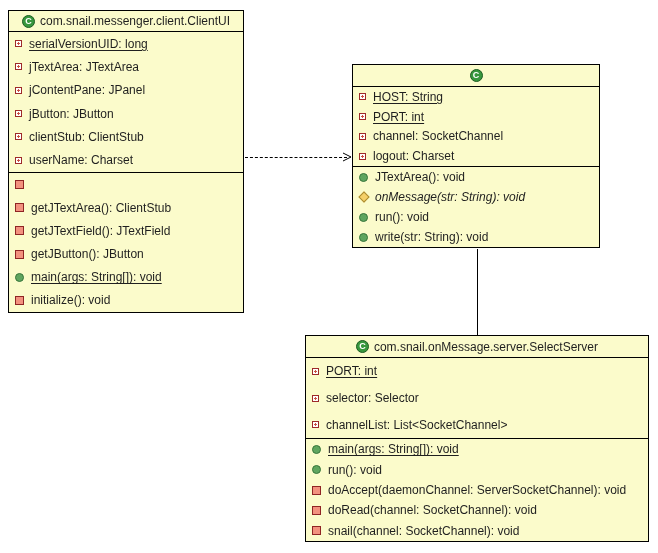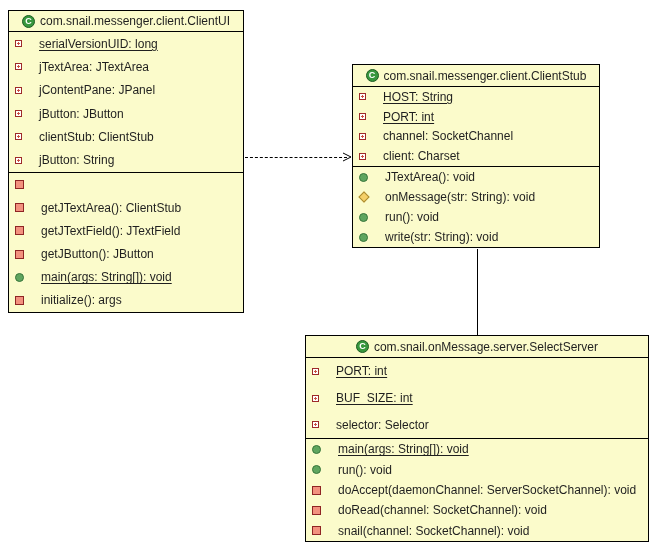--- a/index.html
+++ b/index.html
@@ -56,27 +56,27 @@
   .members {
     display: flex;
     flex-direction: column;
     overflow: hidden;
   }
   .members.fields { border-bottom: 1px solid #000000; }
   .member-row {
     flex: 1 1 0;
     display: flex;
     align-items: center;
-    gap: 17px;
+    gap: 7px;
     padding-left: 6px;
     white-space: nowrap;
     overflow: hidden;
   }
   .member-label.static { text-decoration: underline; text-underline-offset: 2px; }
-  .member-label.italic { }
+  .member-label.italic { font-style: italic; }
 
   .icon { flex: 0 0 auto; display: inline-block; }
   .private-field-icon {
     width: 7px; height: 7px;
     border: 1px solid #9e2a2a;
     background: radial-gradient(circle, #c74b3c 0 28%, #ffffff 34%);
   }
   .private-method-icon {
     width: 9px; height: 9px;
     border: 1px solid #8f2424;
@@ -137,21 +137,21 @@
         <div class="member-row">
           <span class="icon private-field-icon"></span>
           <span class="member-label">jButton: JButton</span>
         </div>
         <div class="member-row">
           <span class="icon private-field-icon"></span>
           <span class="member-label">clientStub: ClientStub</span>
         </div>
         <div class="member-row">
           <span class="icon private-field-icon"></span>
-          <span class="member-label">jButton: String</span>
+          <span class="member-label">userName: Charset</span>
         </div>
       </div>
     <div class="members methods" style="flex:1 1 auto">
         <div class="member-row">
           <span class="icon private-method-icon"></span>
         </div>
         <div class="member-row">
           <span class="icon private-method-icon"></span>
           <span class="member-label">getJTextArea(): ClientStub</span>
         </div>
@@ -162,46 +162,45 @@
         <div class="member-row">
           <span class="icon private-method-icon"></span>
           <span class="member-label">getJButton(): JButton</span>
         </div>
         <div class="member-row">
           <span class="icon public-method-icon"></span>
           <span class="member-label static">main(args: String[]): void</span>
         </div>
         <div class="member-row">
           <span class="icon private-method-icon"></span>
-          <span class="member-label">initialize(): args</span>
+          <span class="member-label">initialize(): void</span>
         </div>
       </div>
   </div>
 
   <div class="class-box box-clientstub">
     <div class="title-bar">
       <span class="class-icon">C</span>
-      <span class="title-label">com.snail.messenger.client.ClientStub</span>
     </div>
     <div class="members fields" style="flex:0 0 80px">
         <div class="member-row">
           <span class="icon private-field-icon"></span>
           <span class="member-label static">HOST: String</span>
         </div>
         <div class="member-row">
           <span class="icon private-field-icon"></span>
           <span class="member-label static">PORT: int</span>
         </div>
         <div class="member-row">
           <span class="icon private-field-icon"></span>
           <span class="member-label">channel: SocketChannel</span>
         </div>
         <div class="member-row">
           <span class="icon private-field-icon"></span>
-          <span class="member-label">client: Charset</span>
+          <span class="member-label">logout: Charset</span>
         </div>
       </div>
     <div class="members methods" style="flex:1 1 auto">
         <div class="member-row">
           <span class="icon public-method-icon"></span>
           <span class="member-label">JTextArea(): void</span>
         </div>
         <div class="member-row">
           <span class="icon protected-abstract-method-icon"></span>
           <span class="member-label italic">onMessage(str: String): void</span>
@@ -222,25 +221,25 @@
       <span class="class-icon">C</span>
       <span class="title-label">com.snail.onMessage.server.SelectServer</span>
     </div>
     <div class="members fields" style="flex:0 0 81px">
         <div class="member-row">
           <span class="icon private-field-icon"></span>
           <span class="member-label static">PORT: int</span>
         </div>
         <div class="member-row">
           <span class="icon private-field-icon"></span>
-          <span class="member-label static">BUF_SIZE: int</span>
-        </div>
-        <div class="member-row">
-          <span class="icon private-field-icon"></span>
           <span class="member-label">selector: Selector</span>
+        </div>
+        <div class="member-row">
+          <span class="icon private-field-icon"></span>
+          <span class="member-label">channelList: List&lt;SocketChannel&gt;</span>
         </div>
       </div>
     <div class="members methods" style="flex:1 1 auto">
         <div class="member-row">
           <span class="icon public-method-icon"></span>
           <span class="member-label static">main(args: String[]): void</span>
         </div>
         <div class="member-row">
           <span class="icon public-method-icon"></span>
           <span class="member-label">run(): void</span>

